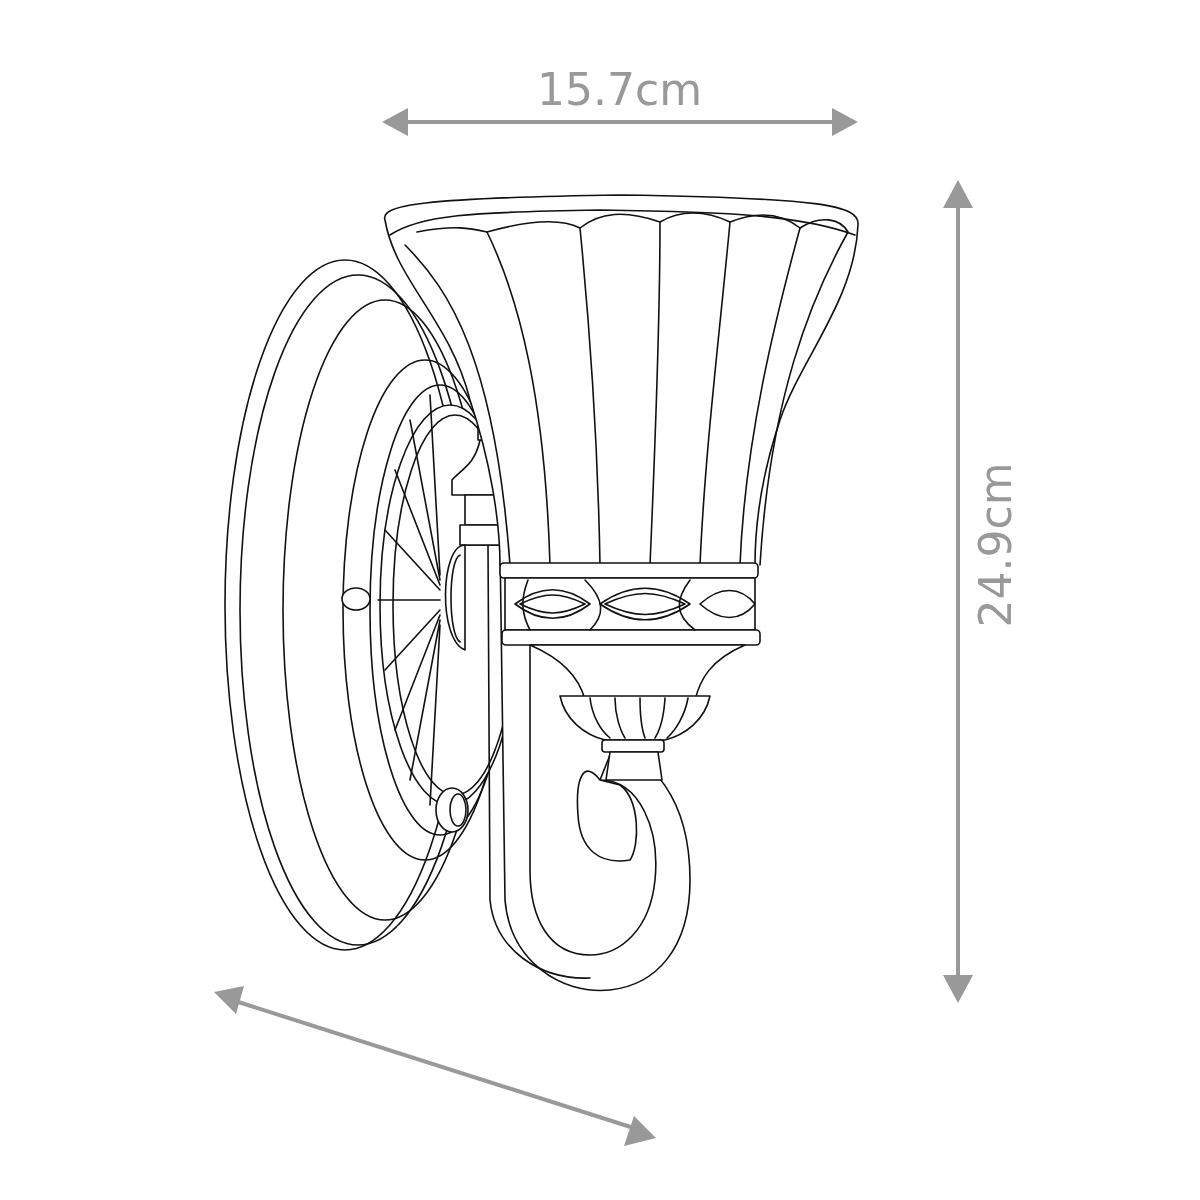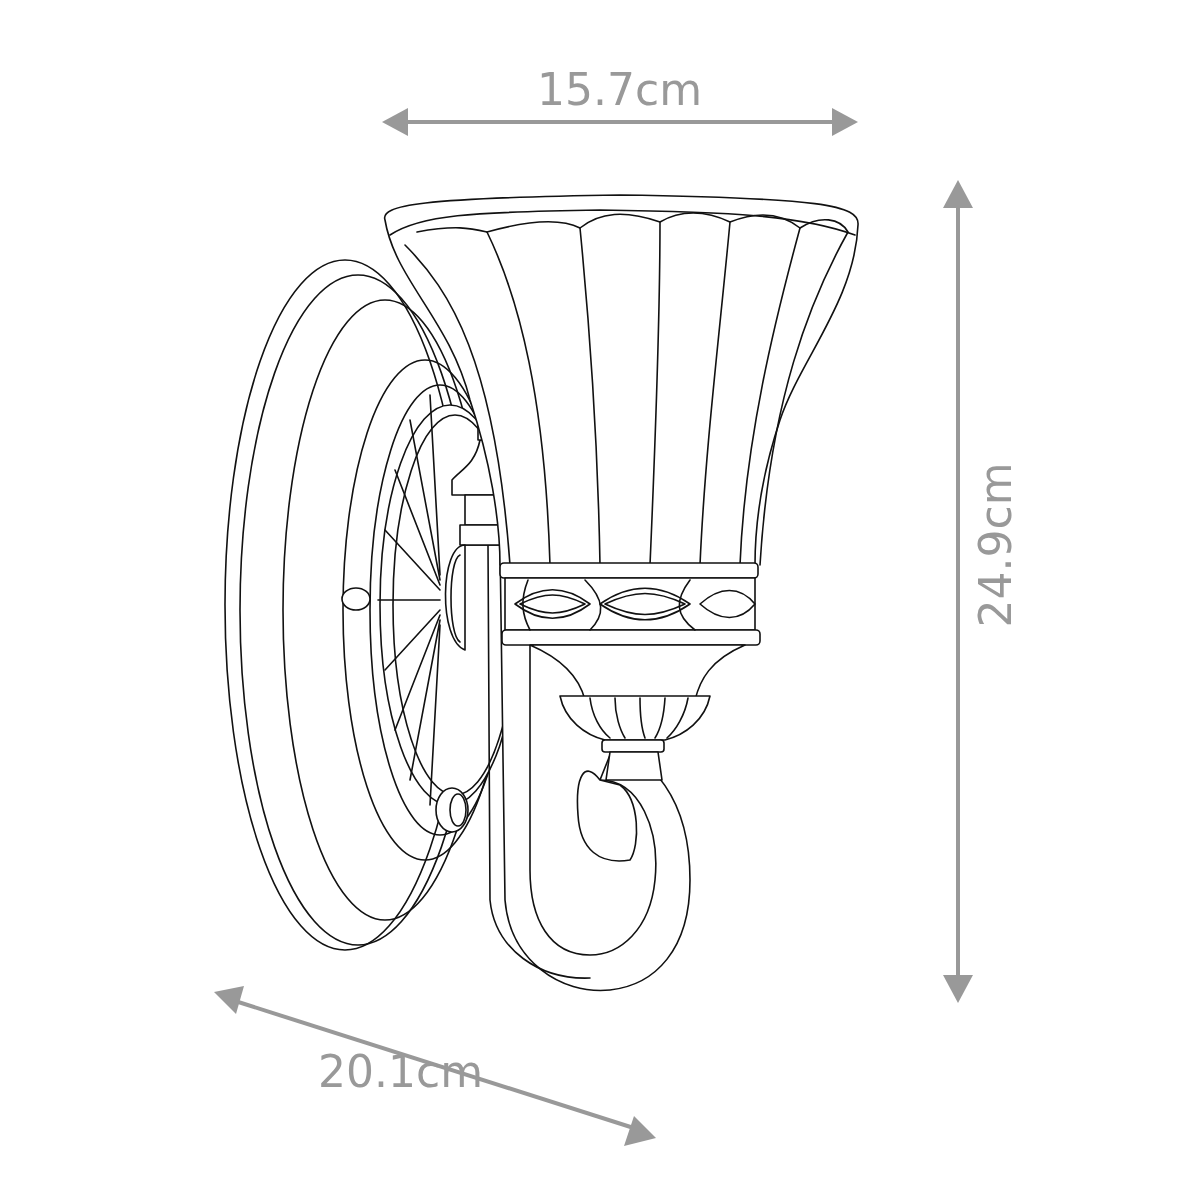--- a/index.html
+++ b/index.html
@@ -126,14 +126,13 @@
         <path d="M665,698 C664,715 660,730 655,738"></path>
         <path d="M688,698 C685,715 676,730 667,738"></path>
       </g>
       <rect class="fl" x="602" y="740" width="62" height="12" rx="3"></rect>
       <path class="fl" d="M610,752 L658,752 L662,780 L606,780 Z"></path>
     </g>
   </svg>
 
   <span class="dim-label dim-width" style="color:#999999">15.7cm</span>
   <span class="dim-label dim-height" style="color:#999999">24.9cm</span>
-  <span class="dim-label dim-depth" style="color:#999999">20.1cm</span>
 </div>
 
 </body></html>

